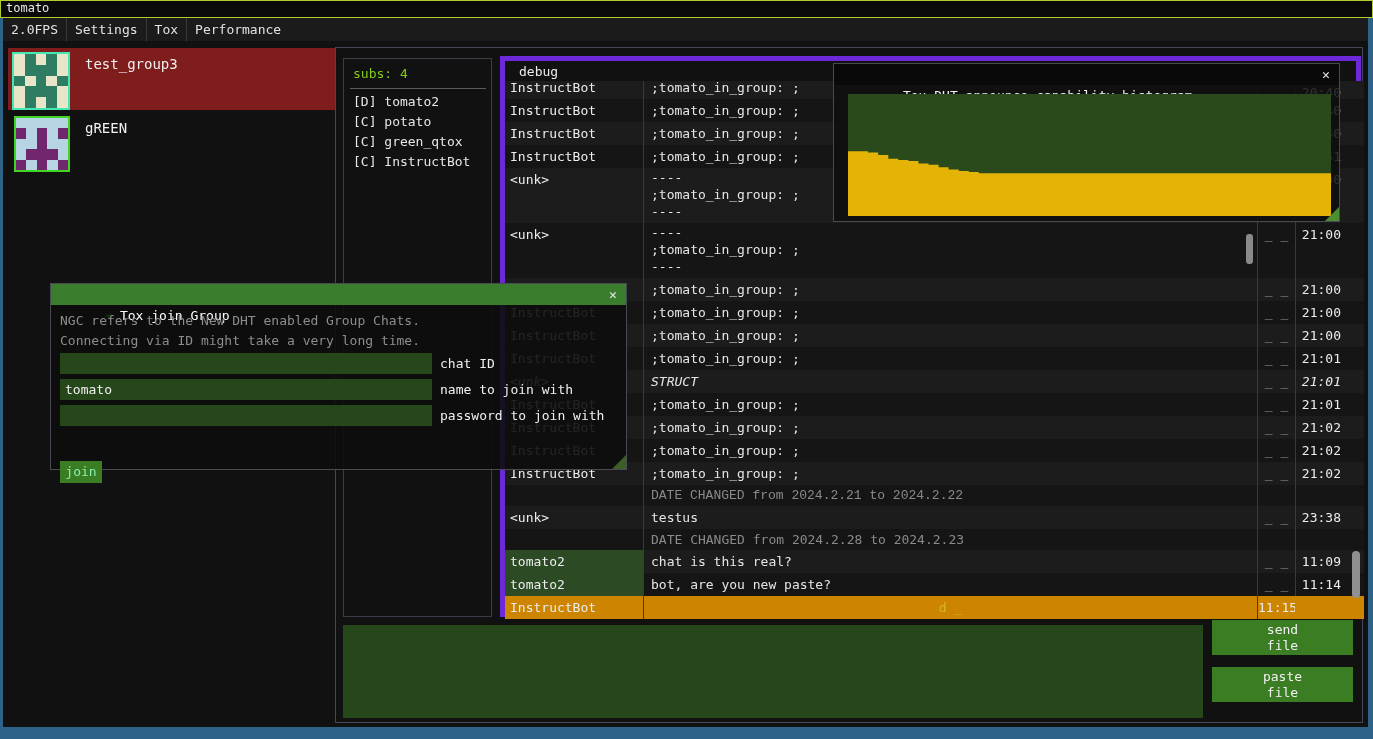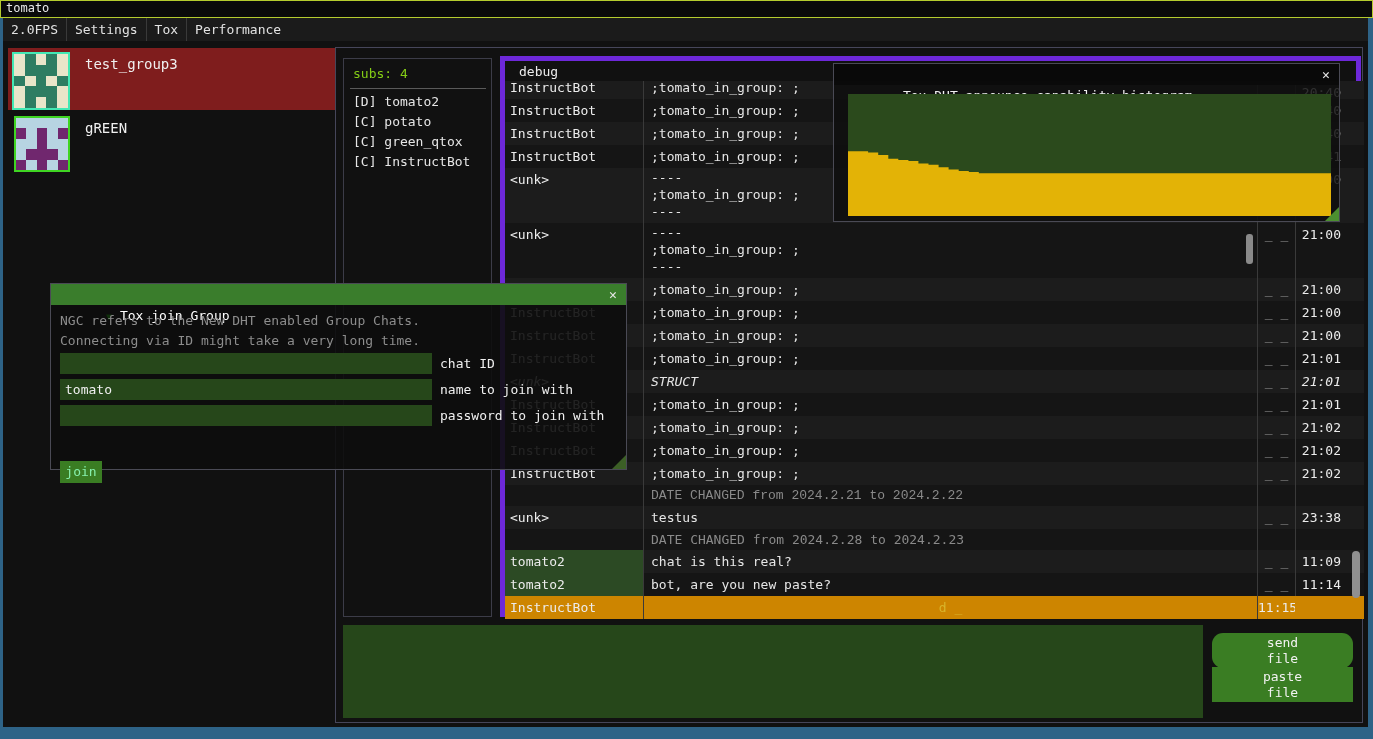--- a/index.html
+++ b/index.html
@@ -345,21 +345,21 @@
           <div class="cell c-time">11:15</div>
           <div class="cell"></div>
         </div>
       </div>
     <div id="chat-scrollbar">
       <div id="chat-scroll-thumb"></div>
     </div>
   </div>
 
   <div id="compose-box" class="abs"></div>
-  <div class="file-btn abs" style="top:615px;border-radius:11px;">
+  <div class="file-btn abs" style="top:602px;">
     <div>send</div>
     <div>file</div>
   </div>
   <div class="file-btn abs" style="top:649px;">
     <div>paste</div>
     <div>file</div>
   </div>
 
   <div id="hist-window" class="fwin abs">
     <div class="wtitle">

